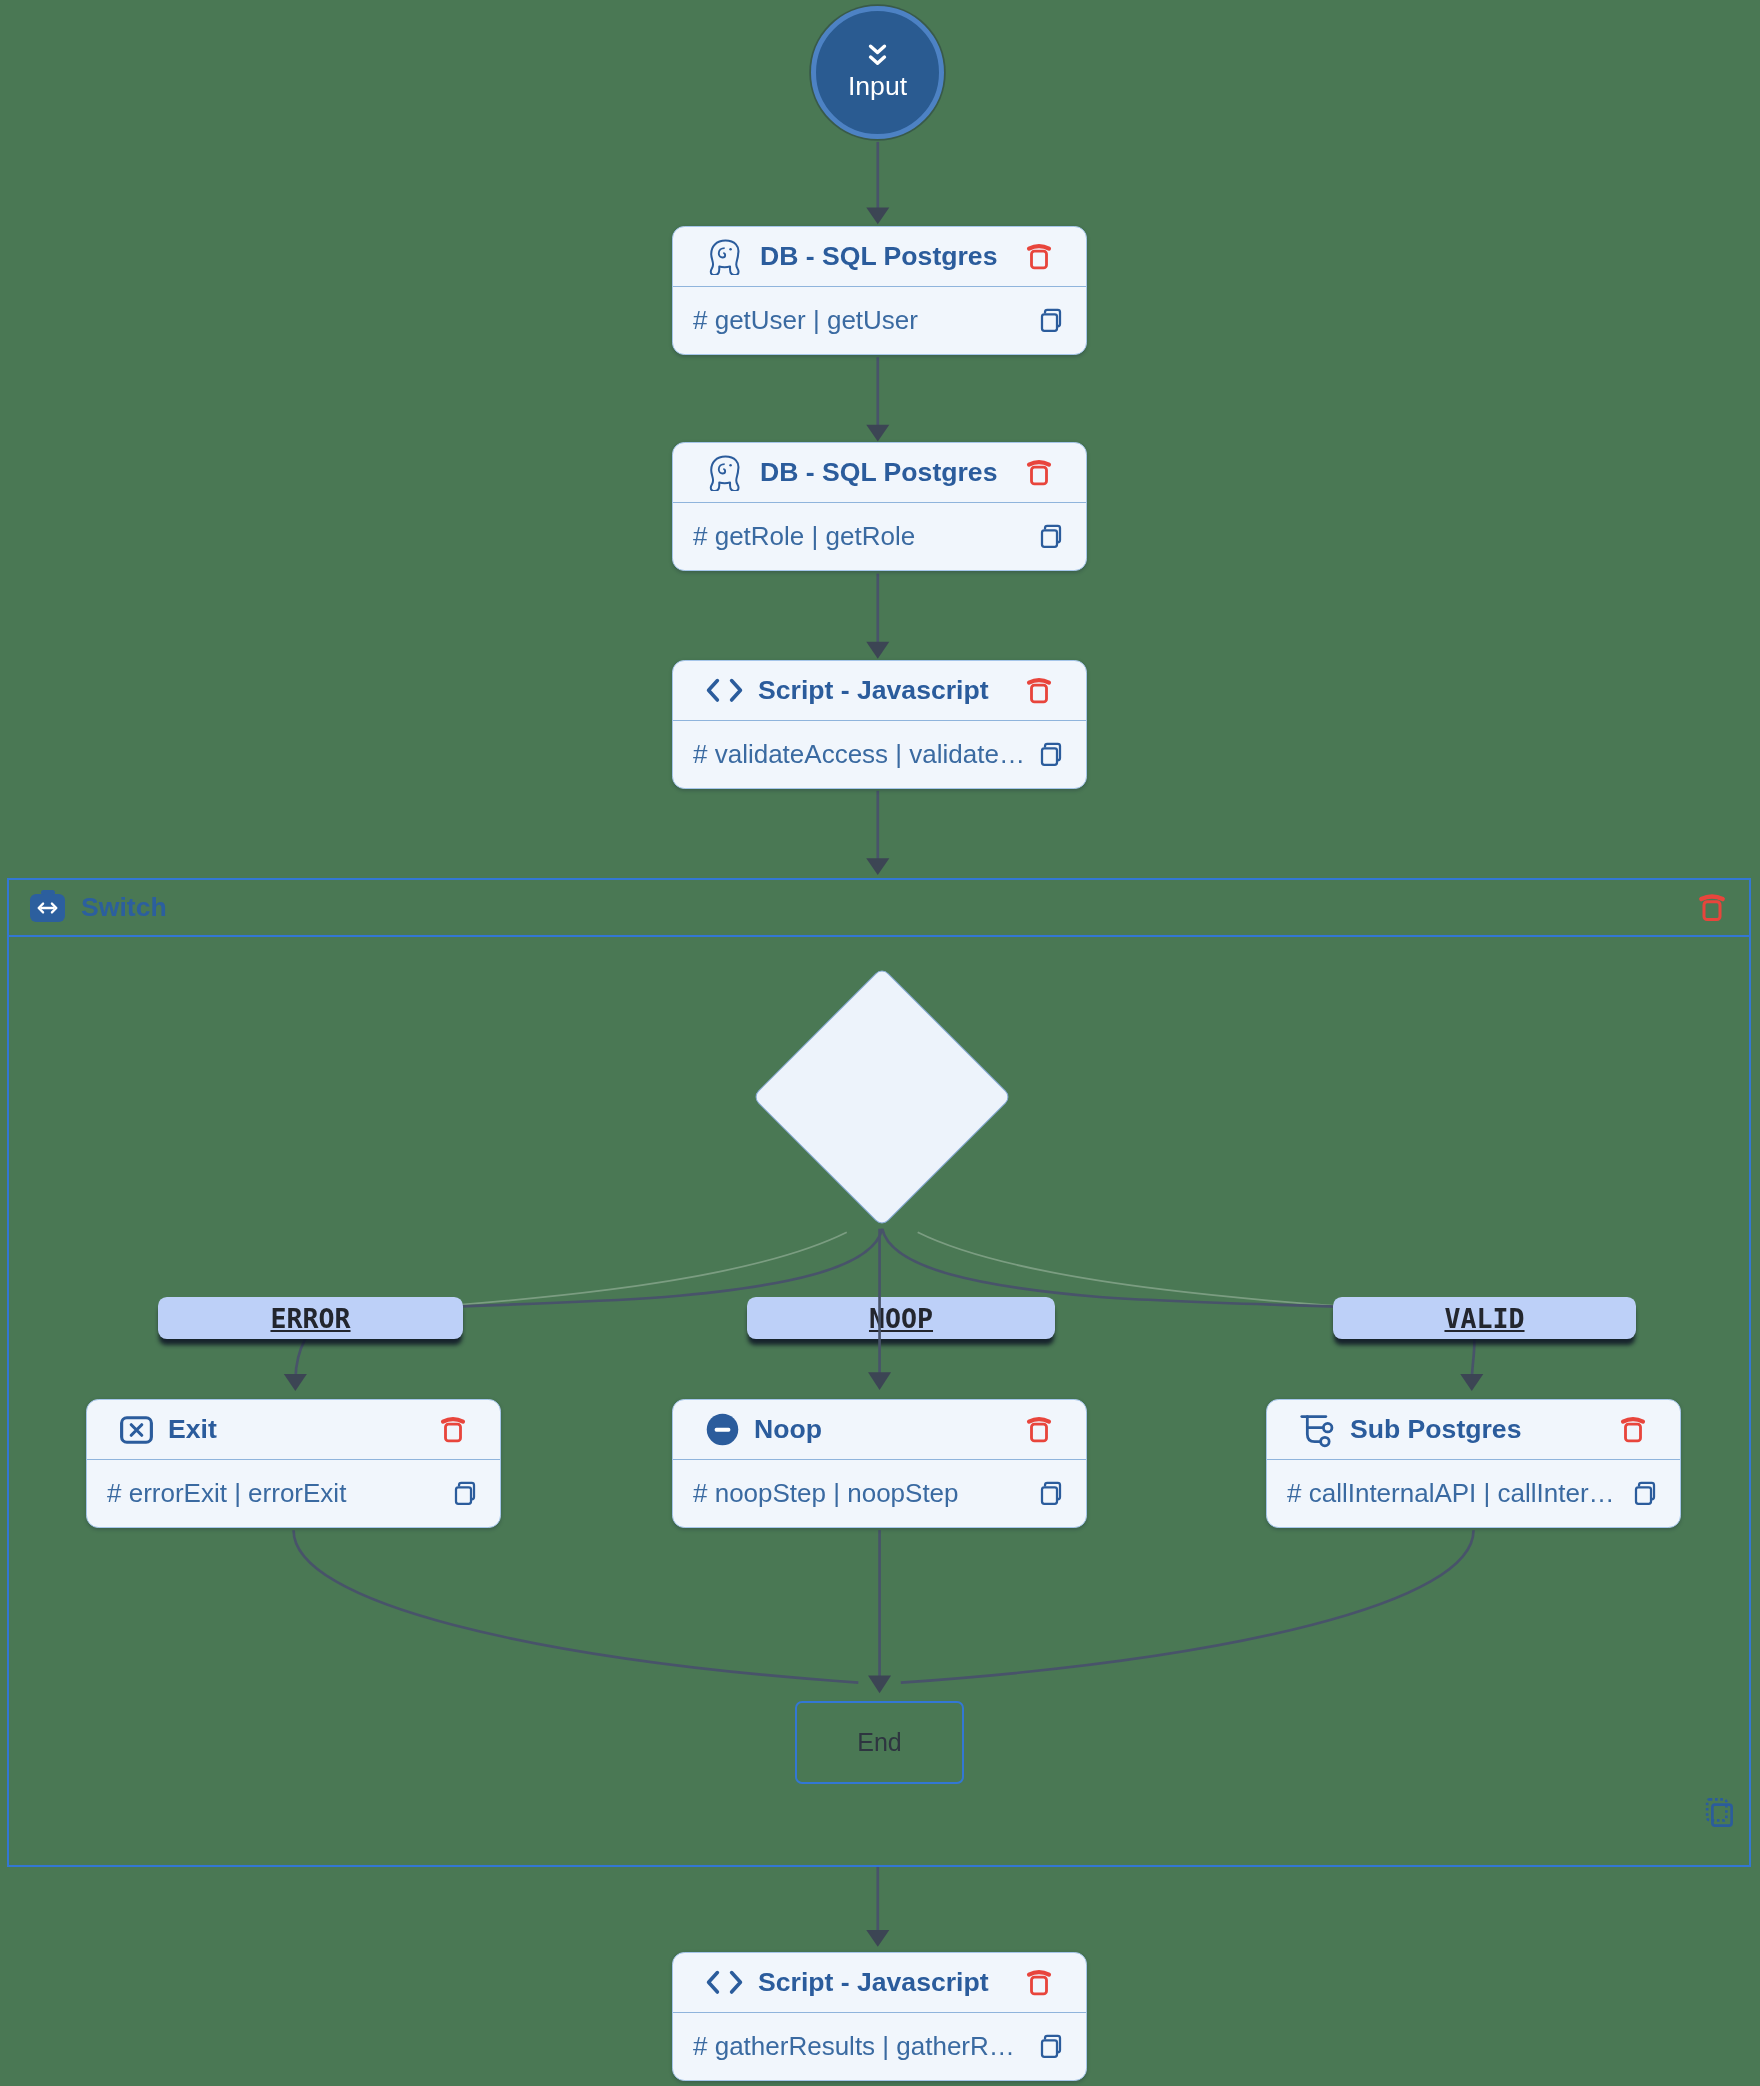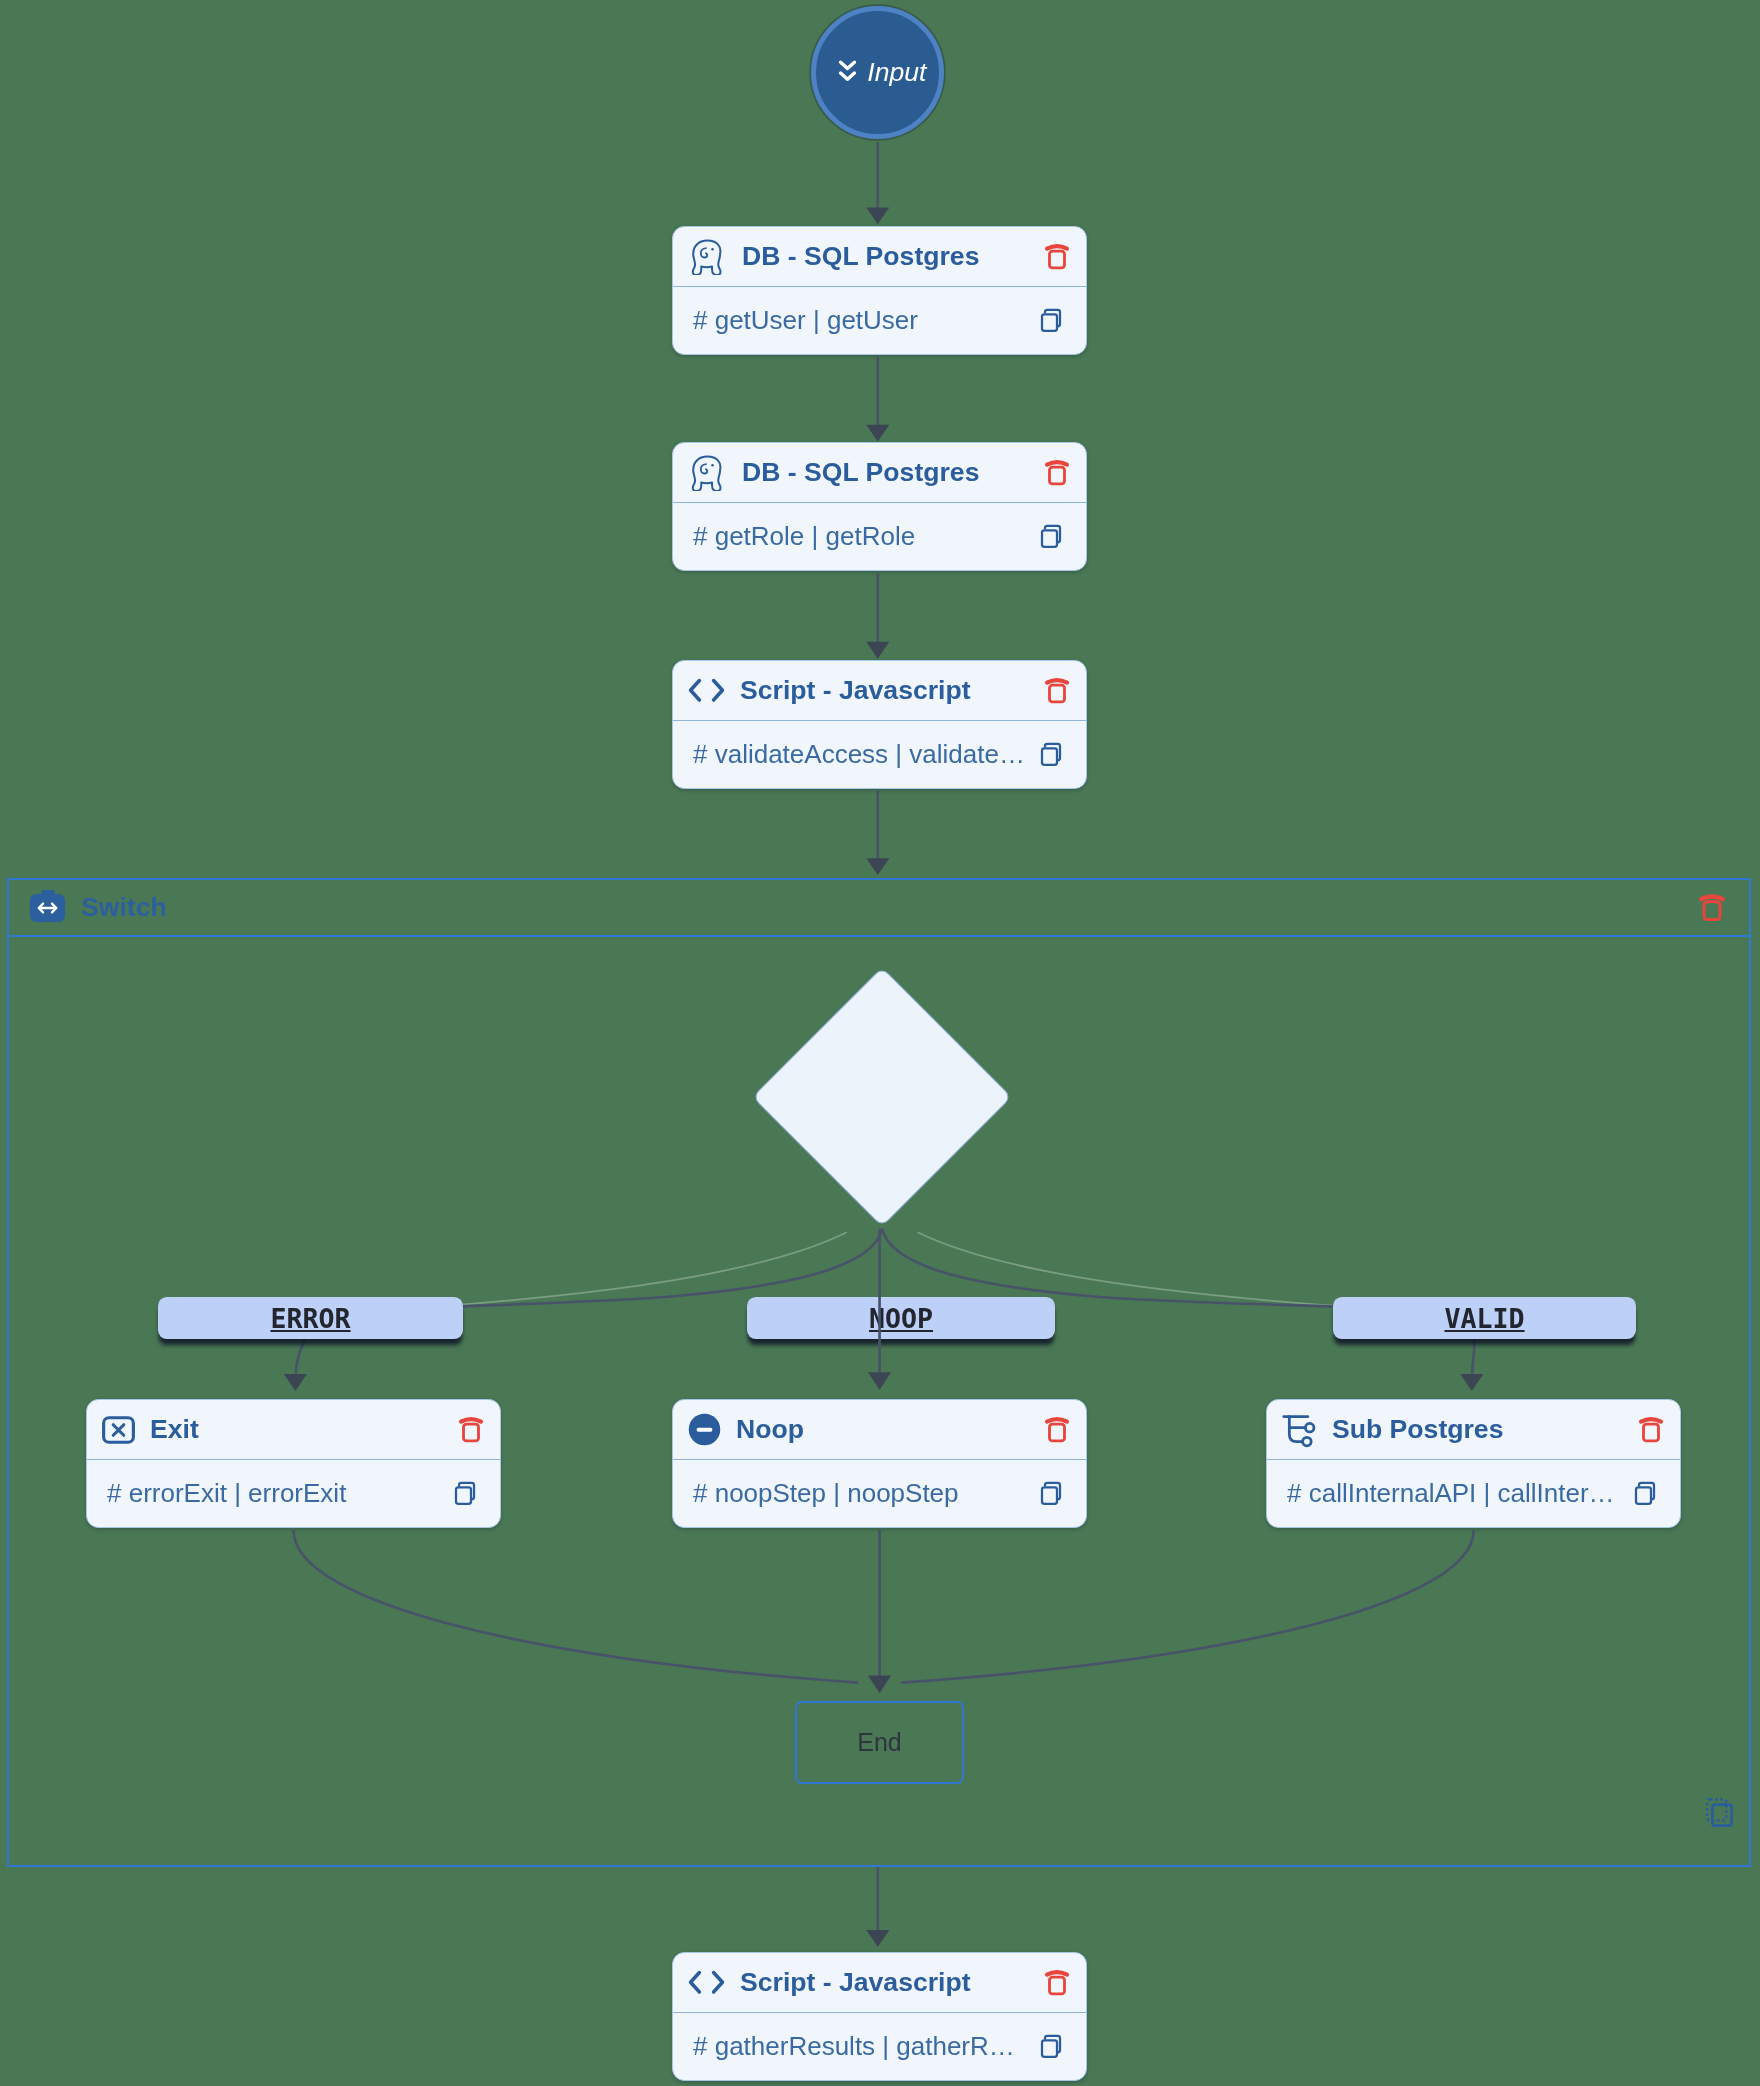--- a/index.html
+++ b/index.html
@@ -9,33 +9,33 @@
   }
   svg.edges{position:absolute;left:0;top:0;pointer-events:none;}
   .edge{stroke:#48536a;stroke-width:3;fill:none;}
   .edge-faint{stroke:rgba(215,226,215,0.35);stroke-width:2;fill:none;}
   .arrowhead{fill:#3c4554;stroke:none;}
 
   
   .input-node{
     position:absolute;left:811px;top:6.2px;width:133px;height:133px;border-radius:50%;
     background:#2a5b91;border:5.3px solid #4d82c4;box-sizing:border-box;
-    display:flex;flex-direction:row;align-items:center;justify-content:center;gap:1.8px;
-    box-shadow:0 0 0 1.8px rgba(25,35,55,.35);cursor:pointer;font-style:italic;
+    display:flex;flex-direction:column;align-items:center;justify-content:center;gap:1.8px;
+    box-shadow:0 0 0 1.8px rgba(25,35,55,.35);cursor:pointer;
   }
   .input-node .lbl{color:#fff;font-size:26.6px;}
 
   
   .node{
     position:absolute;width:415px;background:#f1f6fc;border:1.8px solid #a6c6ea;
     border-radius:12.4px;box-sizing:border-box;box-shadow:0 1.8px 3.5px rgba(20,30,50,.25);
     cursor:pointer;
   }
   .node-header{
-    display:flex;align-items:center;gap:14px;height:59px;padding:0 14px;
+    display:flex;align-items:center;gap:14px;height:59px;padding:0 32px;
     border-bottom:1.3px solid #8fb4dc;
   }
   .node-title{font-size:26.6px;font-weight:bold;color:#2b5c9c;white-space:nowrap;}
   .node-body{
     display:flex;align-items:center;height:67px;padding:0 20px;gap:10.6px;
   }
   .node-meta{
     font-size:26px;color:#3a6aa1;white-space:nowrap;overflow:hidden;
     text-overflow:ellipsis;flex:1;
   }

